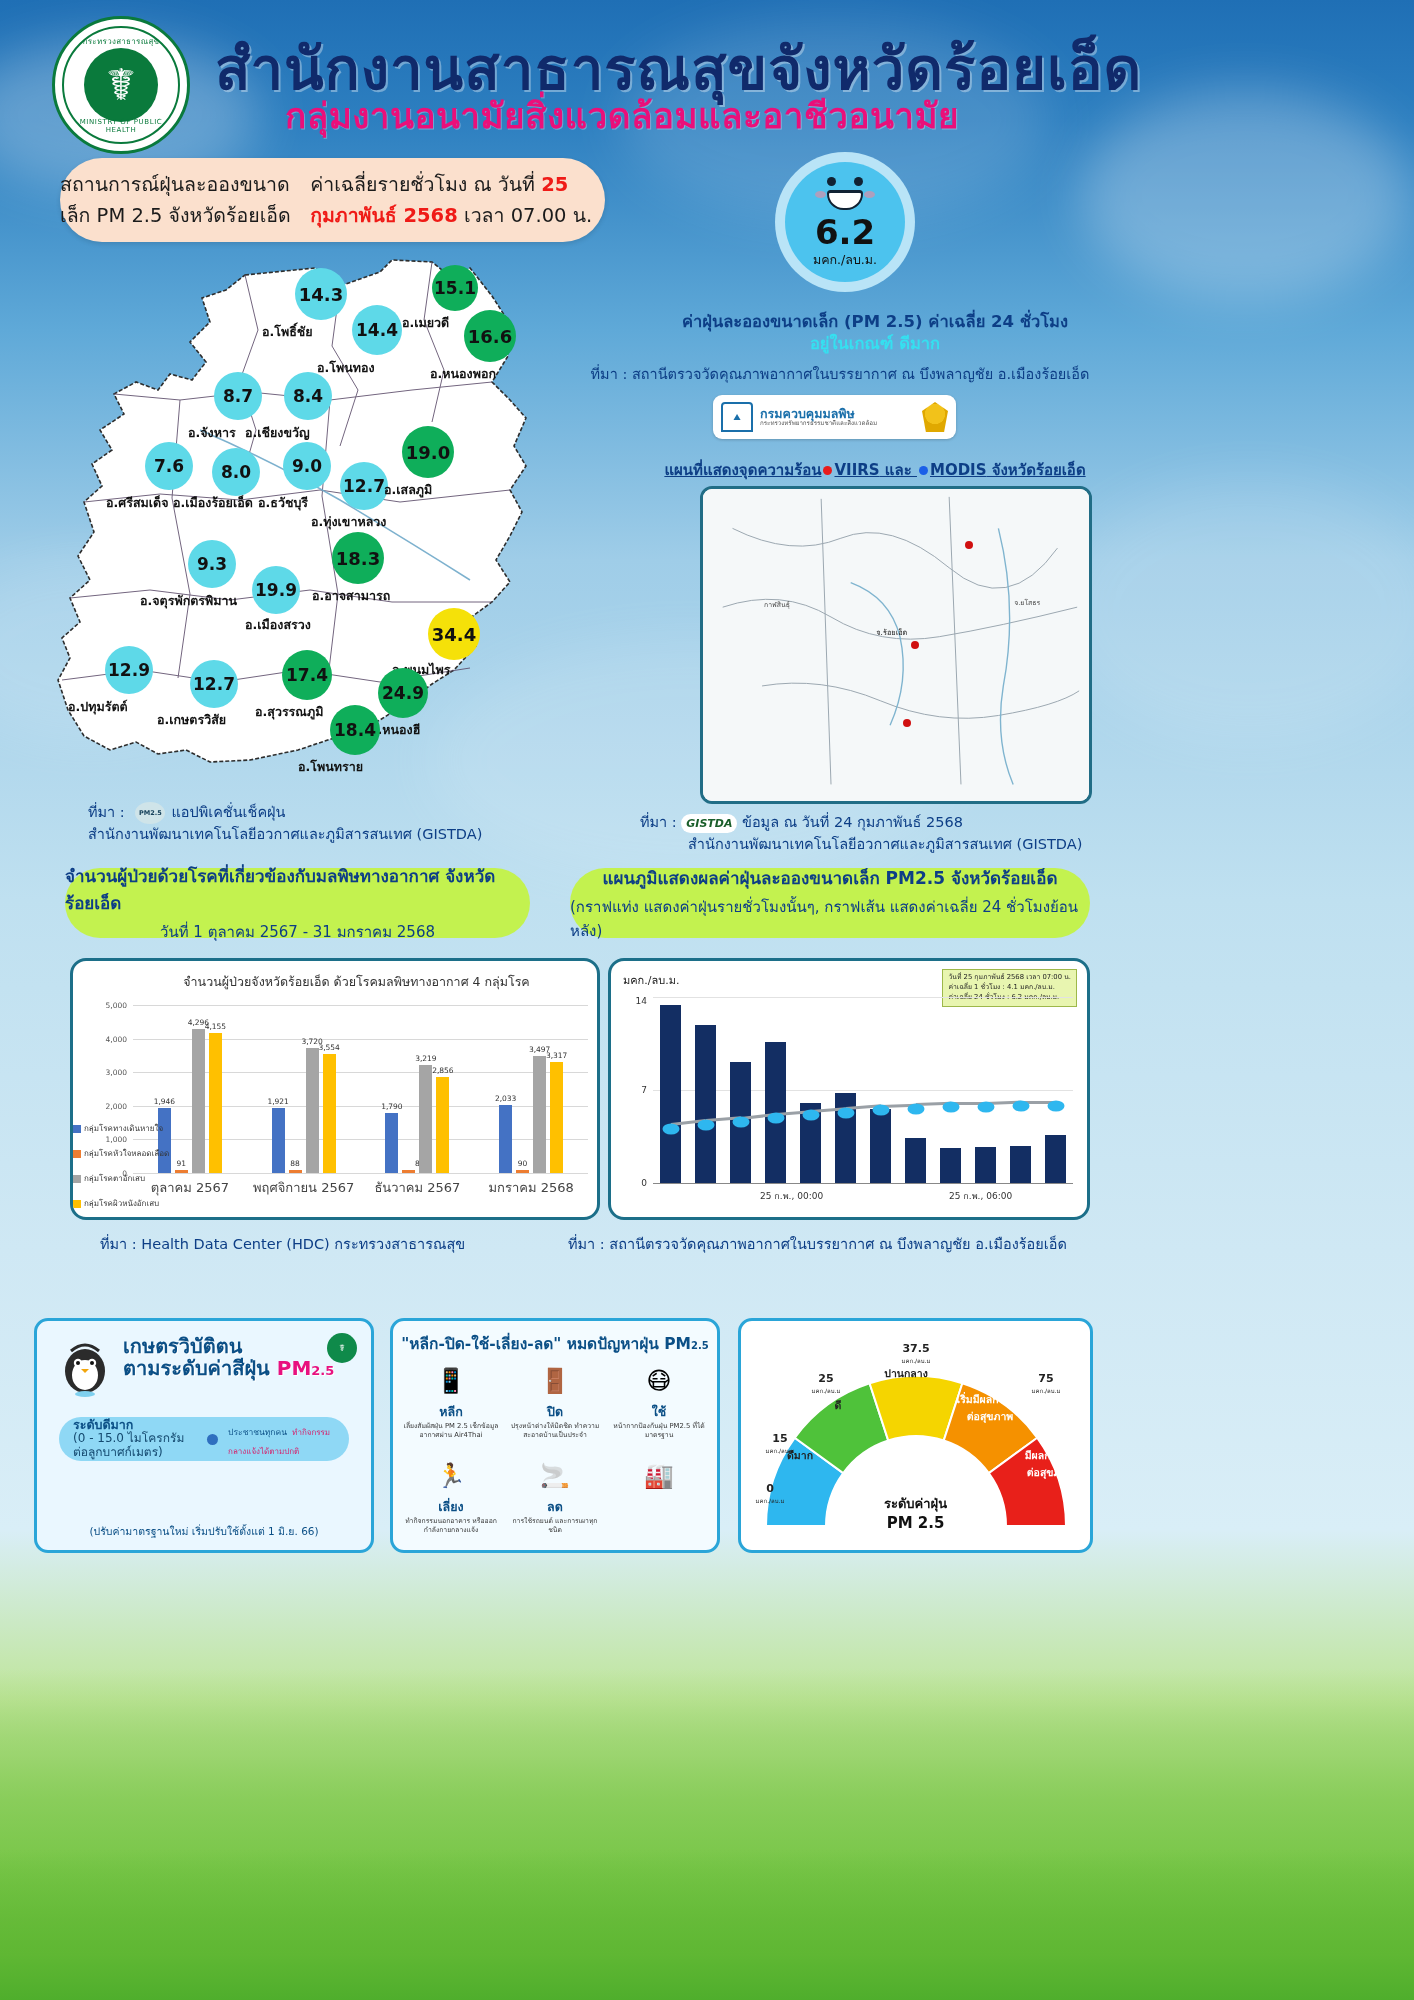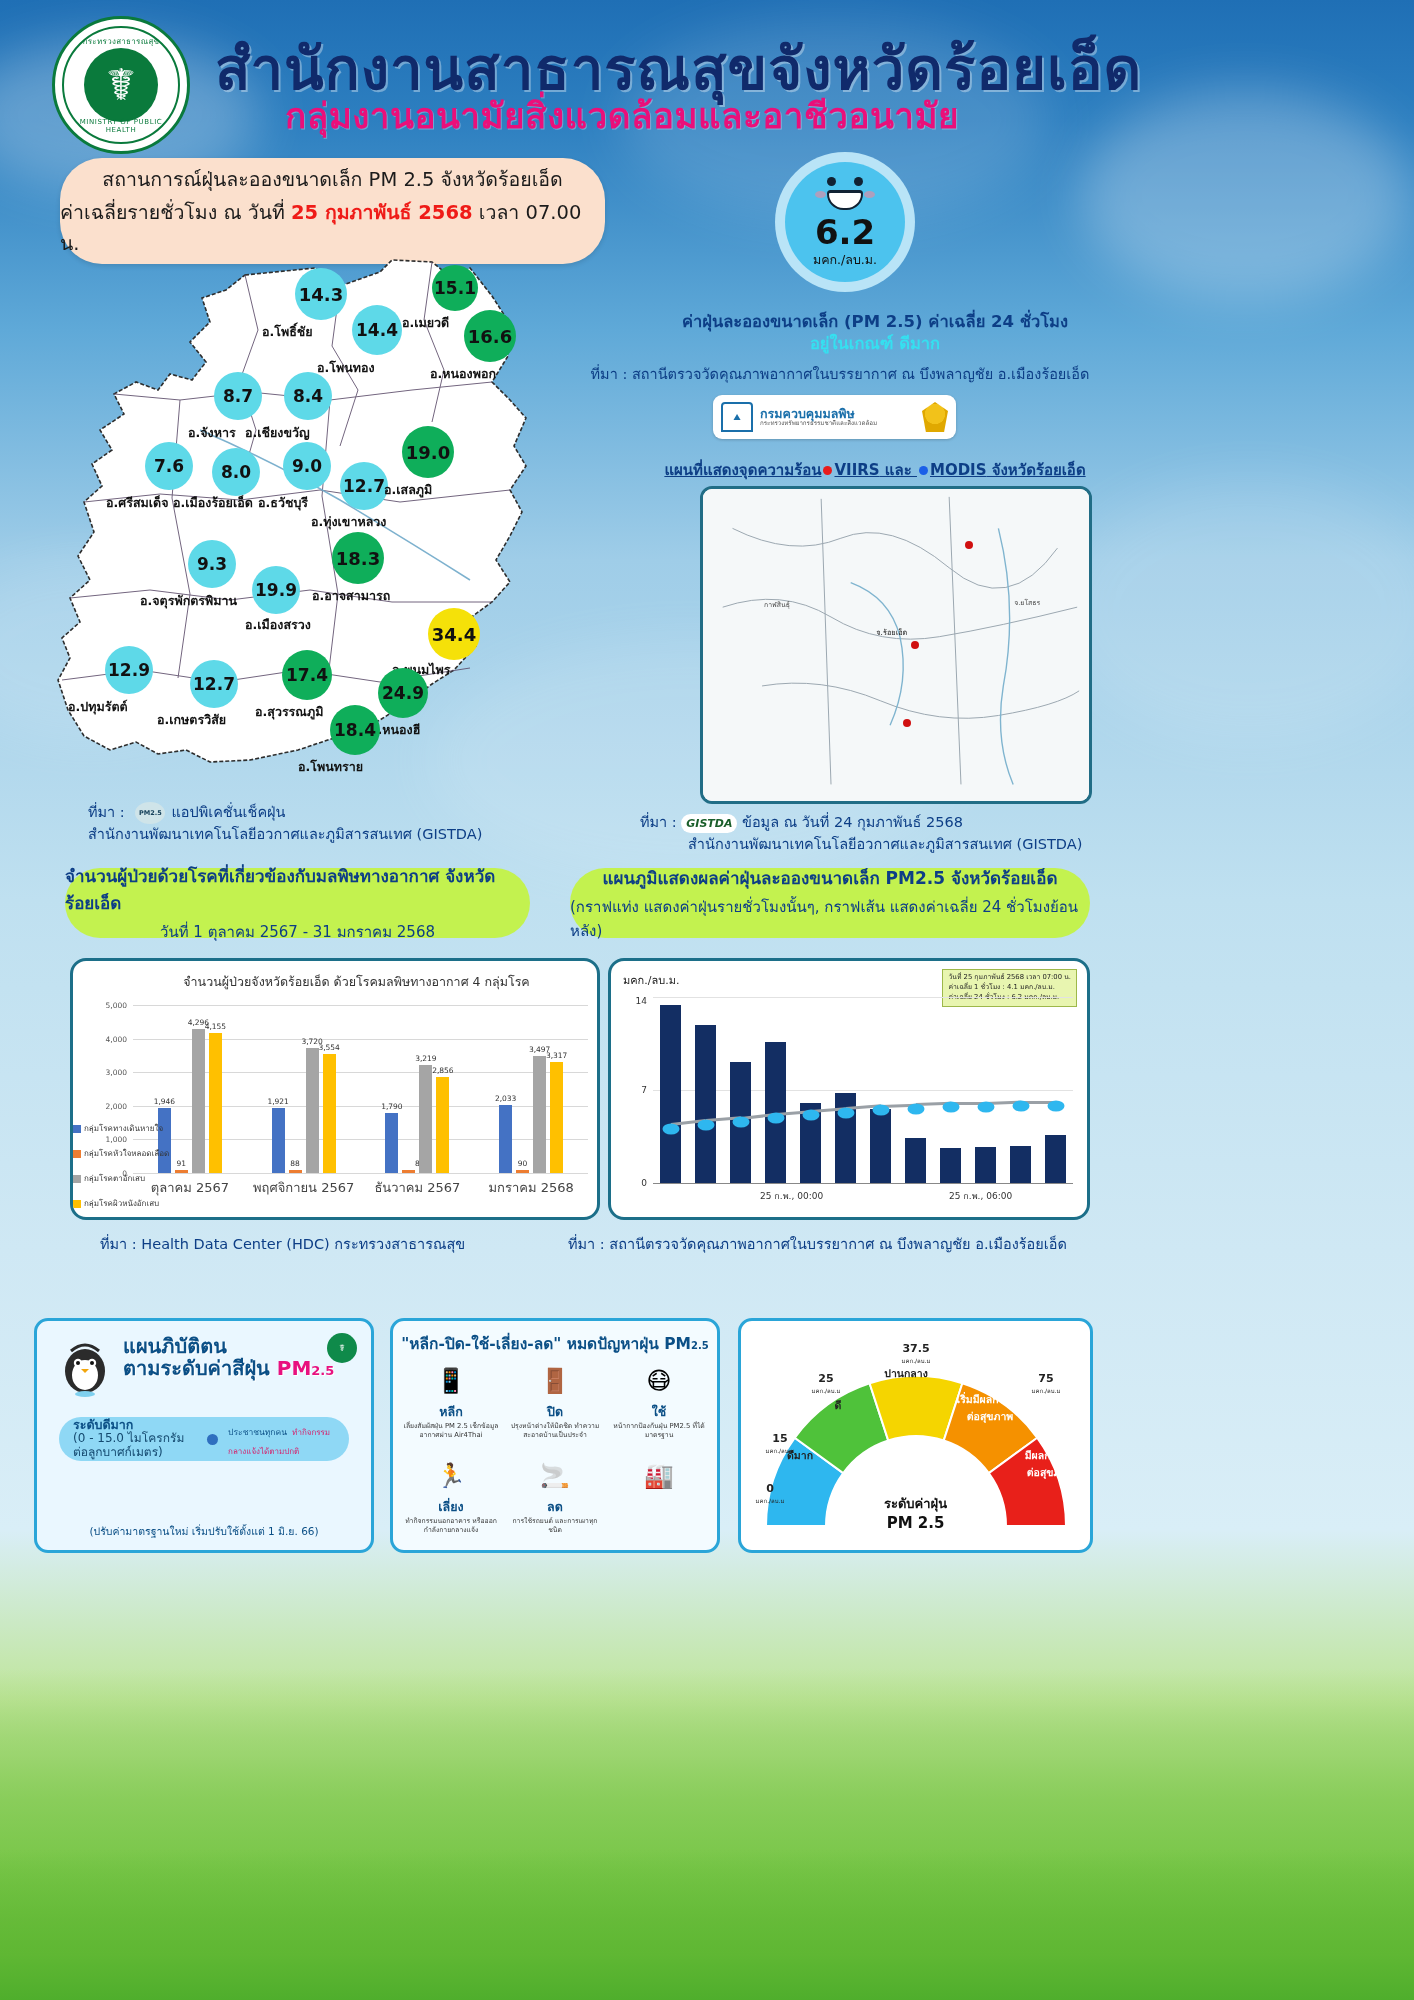--- a/index.html
+++ b/index.html
@@ -30,22 +30,22 @@
   #logo-seal .caduceus{width:74px;height:74px;border-radius:50%;background:#0a7a3c;
      display:flex;align-items:center;justify-content:center;color:#fff;font-size:44px;line-height:1;}
   .seal-top{position:absolute;top:7px;left:0;right:0;text-align:center;font-size:8px;color:#0a7a3c;letter-spacing:.3px;}
   .seal-bot{position:absolute;bottom:8px;left:0;right:0;text-align:center;font-size:7px;color:#0a7a3c;letter-spacing:.6px;}
   #org-title { position:absolute; left:215px; top:22px; font-size:58px; font-weight:bold;
       color:#102a6b; letter-spacing:1px; text-shadow:2px 2px 0 rgba(255,255,255,.35); }
   #org-sub { position:absolute; left:285px; top:88px; font-size:35px; font-weight:bold;
       color:#ea0f7a; letter-spacing:.5px; text-shadow:1px 1px 0 rgba(255,255,255,.3); }
 
   
-  #situation-pill { position:absolute; left:60px; top:158px; width:545px; height:106px;
-      background:#fbe0cd; border-radius:42px; display:flex; flex-direction:column;
+  #situation-pill { position:absolute; left:60px; top:158px; width:545px; height:84px;
+      background:#fbe0cd; border-radius:42px; display:flex; 
       align-items:center; justify-content:center; gap:2px; box-shadow:0 2px 5px rgba(0,0,0,.12); }
   #situation-pill .l1 { font-size:19.5px; color:#1b1b1b; }
   #situation-pill .l2 { font-size:19.5px; color:#1b1b1b; }
   .red { color:#ef1b17; font-weight:bold; }
 
   
   #value-badge { position:absolute; left:775px; top:152px; width:140px; height:140px; border-radius:50%;
       background:#b9e4f7; display:flex; align-items:center; justify-content:center; }
   #value-badge .disc { width:120px; height:120px; border-radius:50%; background:#4cc3ee;
       display:flex;flex-direction:column; align-items:center; justify-content:center; color:#062a3a;}
@@ -482,21 +482,21 @@
     <ellipse cx="32" cy="38" rx="13" ry="15" fill="#fff"></ellipse>
     <circle cx="25" cy="26" r="4.2" fill="#fff"></circle>
       <circle cx="25" cy="26" r="2" fill="#111"></circle>
     <circle cx="39" cy="26" r="4.2" fill="#fff"></circle>
       <circle cx="39" cy="26" r="2" fill="#111"></circle>
     <path d="M28 32 l4 4 l4 -4 z" fill="#f2a50c"></path>
     <path d="M18 14 q14 -12 28 0" stroke="#2b2b2b" stroke-width="3" fill="none"></path>
     <ellipse cx="32" cy="57" rx="10" ry="3" fill="#7fd0ef"></ellipse>
   </svg>
   <div class="p1-title">
-    <span>แผนภิบัติตน</span><br>
+    <span>เกษตรวิบัติตน</span><br>
     <span>ตามระดับค่าสีฝุ่น</span>
     <span class="p1-pm">PM</span><span class="p1-pm" style="font-size:13px">2.5</span>
   </div>
   <div id="p1-badge">☤</div>
   <div id="p1-bar">
     <div class="lvl">
       <span>ระดับดีมาก</span>
       <small>(0 - 15.0 ไมโครกรัมต่อลูกบาศก์เมตร)</small>
     </div>
     <span style="width:11px;height:11px;border-radius:50%;background:#2f6fbf;display:inline-block;flex:0 0 auto;"></span>

